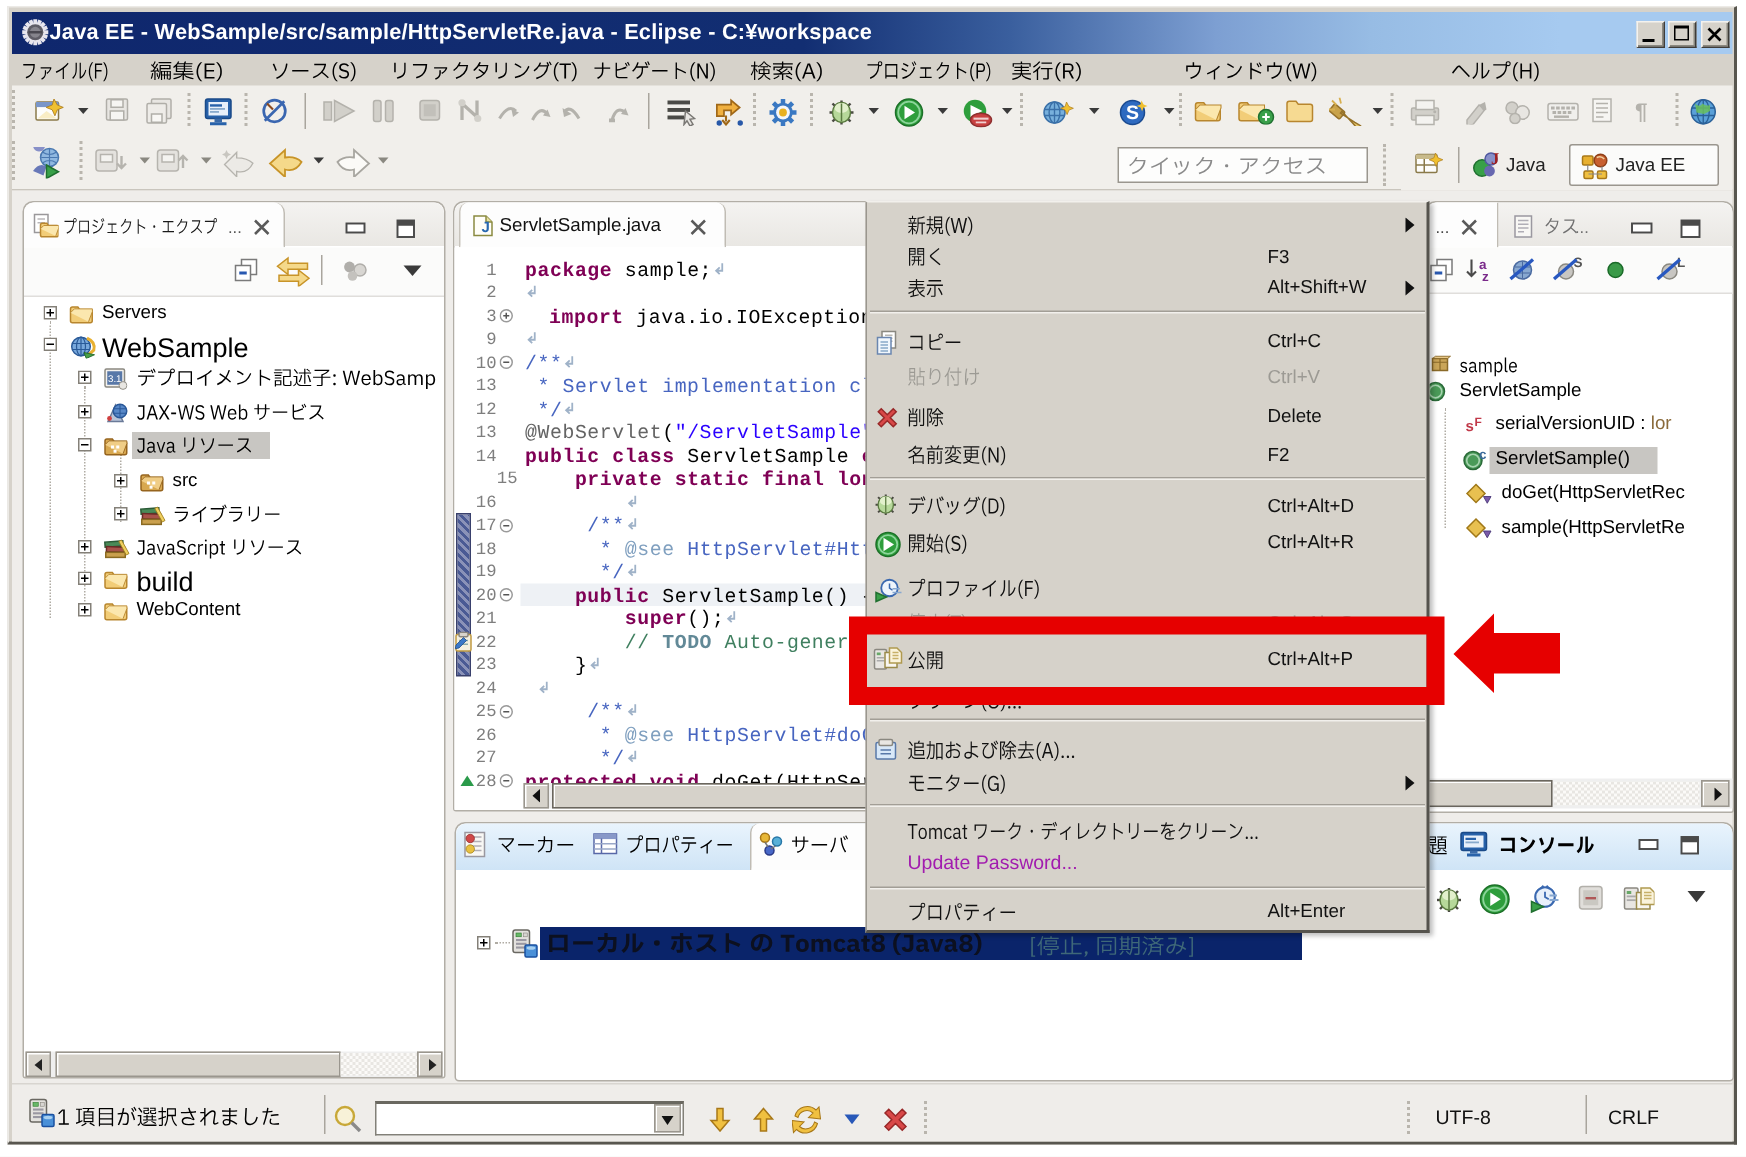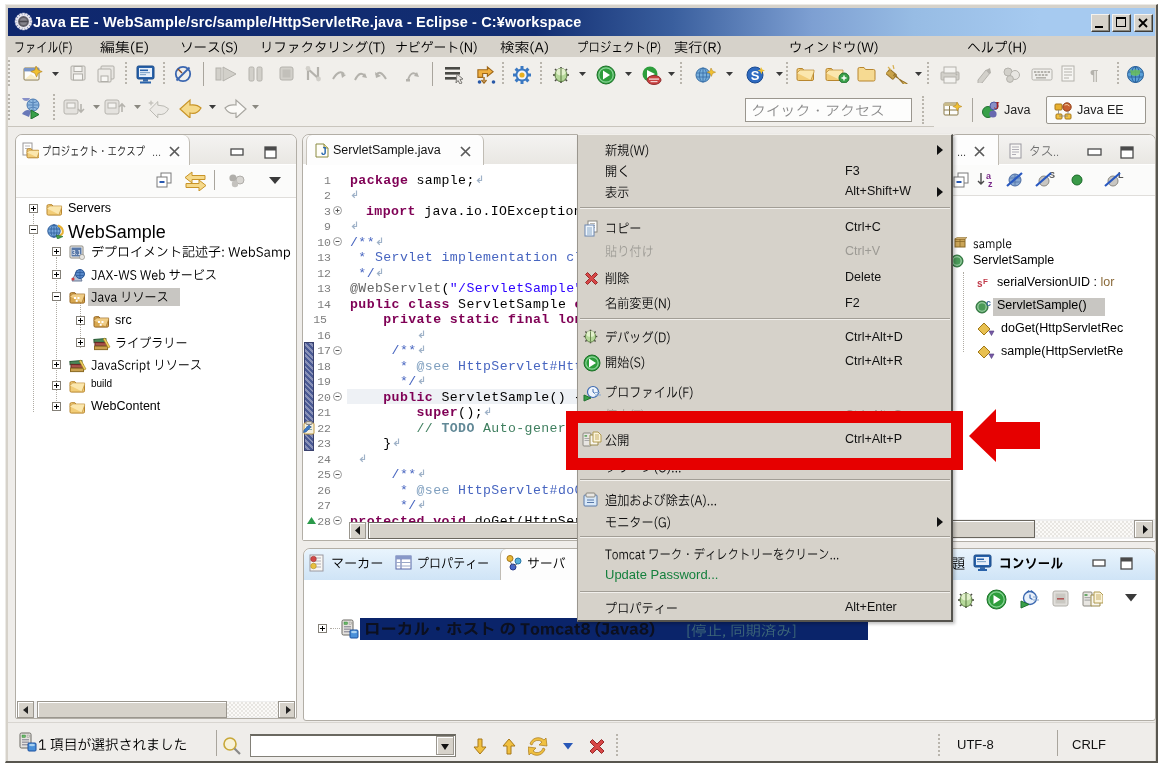--- a/index.html
+++ b/index.html
@@ -537,21 +537,21 @@
   </svg>
 <svg class="a" style="left:52px;top:381px;" width="10" height="10">
     <rect x="0.5" y="0.5" width="8" height="8" fill="#fff" stroke="#848078"></rect>
     <line x1="2" y1="4.5" x2="7" y2="4.5" stroke="#000"></line>
     <line x1="4.5" y1="2" x2="4.5" y2="7" stroke="#000"></line>
   </svg>
 <svg class="a" style="left:69px;top:379px;" width="17" height="14">
     <path d="M1 4 q0 -1.3 1.3 -1.3 l3.6 0 1.3 1.8 7 0 q1.3 0 1.3 1.3 l0 6 q0 1.3 -1.3 1.3 l-11.9 0 q-1.3 0 -1.3 -1.3 Z" fill="#f2cd78" stroke="#b8862e"></path>
     <path d="M1 6.5 l2.6 -2.6 12 0 0 1.8 -2.6 6.8" fill="#fbe7ae" stroke="#b8862e" stroke-width=".6"></path>
   </svg>
-<div class="a tree" style="left:91px;top:378px;font-size:10px">build</div>
+<div class="a tree" style="left:91px;top:378px;font-size:18px">build</div>
 <svg class="a" style="left:52px;top:402px;" width="10" height="10">
     <rect x="0.5" y="0.5" width="8" height="8" fill="#fff" stroke="#848078"></rect>
     <line x1="2" y1="4.5" x2="7" y2="4.5" stroke="#000"></line>
     <line x1="4.5" y1="2" x2="4.5" y2="7" stroke="#000"></line>
   </svg>
 <svg class="a" style="left:69px;top:400px;" width="17" height="14">
     <path d="M1 4 q0 -1.3 1.3 -1.3 l3.6 0 1.3 1.8 7 0 q1.3 0 1.3 1.3 l0 6 q0 1.3 -1.3 1.3 l-11.9 0 q-1.3 0 -1.3 -1.3 Z" fill="#f2cd78" stroke="#b8862e"></path>
     <path d="M1 6.5 l2.6 -2.6 12 0 0 1.8 -2.6 6.8" fill="#fbe7ae" stroke="#b8862e" stroke-width=".6"></path>
   </svg>
 <div class="a tree" style="left:91px;top:399px;font-size:12.5px">WebContent</div>
@@ -615,21 +615,21 @@
         <path d="M6.5 1.5 v5 H3 M4.8 4.2 L2.4 6.5 L4.8 8.8" fill="none" stroke="#9fb2c8" stroke-width="1.2"></path>
       </svg></div>
 <div class="ln" style="left:6px;top:117.0px">13</div>
 <div class="a mono" style="left:47px;top:116.0px"><span class="ann">@WebServlet</span>(<span class="str">"/ServletSample"</span>)<svg class="crs" width="9" height="11" viewBox="0 0 9 11">
         <path d="M6.5 1.5 v5 H3 M4.8 4.2 L2.4 6.5 L4.8 8.8" fill="none" stroke="#9fb2c8" stroke-width="1.2"></path>
       </svg></div>
 <div class="ln" style="left:6px;top:132.5px">14</div>
 <div class="a mono" style="left:47px;top:131.5px"><span class="kw">public</span> <span class="kw">class</span> ServletSample <span class="kw">extends</span> HttpServlet {<svg class="crs" width="9" height="11" viewBox="0 0 9 11">
         <path d="M6.5 1.5 v5 H3 M4.8 4.2 L2.4 6.5 L4.8 8.8" fill="none" stroke="#9fb2c8" stroke-width="1.2"></path>
       </svg></div>
-<div class="ln" style="left:2px;top:148.0px">15</div>
+<div class="ln" style="left:20px;top:148.0px">15</div>
 <div class="a mono" style="left:47px;top:147.0px">    <span class="kw">private</span> <span class="kw">static</span> <span class="kw">final</span> <span class="kw">long</span> serialVersionUID = 1L;<svg class="crs" width="9" height="11" viewBox="0 0 9 11">
         <path d="M6.5 1.5 v5 H3 M4.8 4.2 L2.4 6.5 L4.8 8.8" fill="none" stroke="#9fb2c8" stroke-width="1.2"></path>
       </svg></div>
 <div class="ln" style="left:6px;top:163.5px">16</div>
 <div class="a mono" style="left:47px;top:162.5px">        <svg class="crs" width="9" height="11" viewBox="0 0 9 11">
         <path d="M6.5 1.5 v5 H3 M4.8 4.2 L2.4 6.5 L4.8 8.8" fill="none" stroke="#9fb2c8" stroke-width="1.2"></path>
       </svg></div>
 <div class="ln" style="left:6px;top:179.0px">17</div>
 <svg class="a" style="left:30px;top:180.5px;" width="10" height="10">
       <circle cx="4.5" cy="4.5" r="4" fill="#fff" stroke="#9a9a9a"></circle>
@@ -1112,21 +1112,21 @@
 <svg style="position:absolute;left:605.0px;top:511.9px;overflow:visible" width="68" height="22">
     <path d="M11 10.2H5.7V13Q5.7 13.7 6 14.1Q6.3 14.4 7 14.4H10.7V15.3H7.1Q5.9 15.3 5.4 14.8Q4.8 14.2 4.8 13V10.2H1.1V9.2H4.8V6.1H1.9V5.2H10.2V6.1H5.7V9.2H11ZM22.3 7H14.1V6H22.3ZM23.2 14.3H13.3V13.3H23.2ZM34.7 6.3Q34.5 9.8 32.6 12.2Q30.8 14.6 27.6 15.6L27.2 14.7Q29.9 13.9 31.6 12.1Q30.2 10.8 28.7 9.7L29.2 9Q30.8 10.1 32.2 11.4Q33.4 9.6 33.8 7.2H29Q28.4 8.1 27.8 8.9Q27.1 9.7 26.2 10.4L25.6 9.7Q28.2 7.6 29.4 4.4L30.2 4.7Q29.9 5.5 29.5 6.3ZM47.4 10.6H37.7V9.6H47.4ZM52 4.5H52.9Q52.2 5.1 51.7 6.1Q51.2 7 50.9 8.1Q50.6 9.2 50.6 10.2V11.4Q50.6 12.4 50.9 13.5Q51.2 14.6 51.7 15.6Q52.2 16.6 52.9 17.2H52Q51.3 16.6 50.8 15.6Q50.3 14.6 50 13.4Q49.7 12.2 49.7 10.8Q49.7 9.5 50 8.3Q50.3 7 50.8 6Q51.3 5.1 52 4.5ZM53.6 10.3Q53.6 8.7 54.1 7.5Q54.5 6.4 55.4 5.8Q56.2 5.2 57.4 5.2Q58.5 5.2 59.3 5.8Q60.2 6.3 60.6 7.3L59.8 7.9Q59.4 7.1 58.8 6.6Q58.2 6.2 57.4 6.2Q56.6 6.2 56 6.6Q55.4 7 55 7.8Q54.7 8.5 54.7 9.5V11.1Q54.7 12.1 55 12.8Q55.4 13.6 56 14Q56.6 14.4 57.5 14.4Q58.5 14.4 59.1 13.8Q59.8 13.3 59.8 12.2V11.2H57.8V10.2H60.8V15.3H59.8V13.8H59.8Q59.6 14.5 59 15Q58.3 15.4 57.3 15.4Q56.2 15.4 55.4 14.8Q54.5 14.2 54.1 13.1Q53.6 11.9 53.6 10.3ZM62.6 17.2H61.7Q62.4 16.6 62.9 15.6Q63.4 14.6 63.7 13.5Q64 12.4 64 11.4V10.2Q64 9.2 63.7 8.1Q63.4 7 62.9 6.1Q62.4 5.1 61.7 4.5H62.6Q63.3 5.1 63.8 6Q64.3 7 64.6 8.3Q64.9 9.5 64.9 10.8Q64.9 12.2 64.6 13.4Q64.3 14.6 63.8 15.6Q63.3 16.6 62.6 17.2Z" fill="#111111"></path>
   </svg>
 <svg class="a" style="left:936px;top:517px;" width="8" height="11">
     <path d="M1 0 L7 5 L1 10 Z" fill="#111"></path>
   </svg>
 <div class="a" style="left:580px;top:536px;width:370px;height:2px;border-top:1px solid #a29e96;border-bottom:1px solid #f2f0ec"></div>
 <svg style="position:absolute;left:605.0px;top:543.9px;overflow:visible" width="236" height="22">
     <path d="M6.6 5.4V6.4H3.9V15.3H2.9V6.4H0.2V5.4ZM7.4 11.6Q7.4 10.4 7.7 9.6Q8.1 8.7 8.7 8.2Q9.3 7.8 10.1 7.8Q10.9 7.8 11.6 8.2Q12.2 8.7 12.5 9.6Q12.9 10.4 12.9 11.6Q12.9 12.7 12.5 13.6Q12.2 14.5 11.6 15Q10.9 15.4 10.1 15.4Q9.3 15.4 8.7 15Q8.1 14.5 7.7 13.6Q7.4 12.7 7.4 11.6ZM11.9 12.1V11.1Q11.9 9.9 11.4 9.3Q10.9 8.7 10.1 8.7Q9.3 8.7 8.8 9.3Q8.3 9.9 8.3 11.1V12.1Q8.3 13.3 8.8 13.9Q9.3 14.5 10.1 14.5Q10.9 14.5 11.4 13.9Q11.9 13.3 11.9 12.1ZM14.5 15.3V8H15.4V9.1H15.4Q15.7 8.5 16.1 8.1Q16.4 7.8 17.1 7.8Q17.8 7.8 18.3 8.2Q18.8 8.5 19 9.3H19Q19.2 8.6 19.7 8.2Q20.2 7.8 20.9 7.8Q21.8 7.8 22.4 8.5Q22.9 9.2 22.9 10.6V15.3H22V10.8Q22 9.8 21.6 9.3Q21.3 8.8 20.6 8.8Q20 8.8 19.6 9.1Q19.2 9.5 19.2 10.2V15.3H18.2V10.8Q18.2 9.8 17.9 9.3Q17.6 8.8 16.9 8.8Q16.3 8.8 15.8 9.1Q15.4 9.5 15.4 10.2V15.3ZM24.4 11.6Q24.4 9.8 25.1 8.8Q25.9 7.8 27.1 7.8Q28 7.8 28.6 8.2Q29.1 8.7 29.4 9.5L28.7 9.9Q28.5 9.4 28.1 9.1Q27.7 8.7 27.1 8.7Q26.3 8.7 25.8 9.4Q25.4 10 25.4 11V12.2Q25.4 13.2 25.8 13.9Q26.3 14.5 27.1 14.5Q28.3 14.5 28.8 13.2L29.5 13.7Q29.2 14.5 28.6 15Q28 15.4 27.1 15.4Q25.9 15.4 25.1 14.4Q24.4 13.4 24.4 11.6ZM30.4 13.2Q30.4 12.2 31 11.6Q31.7 11.1 33 11.1H34.2V10.4Q34.2 9.5 33.8 9.1Q33.5 8.7 32.7 8.7Q31.7 8.7 31.1 9.8L30.6 9.2Q30.9 8.6 31.4 8.2Q32 7.8 32.8 7.8Q33.9 7.8 34.5 8.4Q35.1 9.1 35.1 10.2V14.3H35.8V15.3H35.3Q34.4 15.3 34.3 14.1H34.2Q34 14.7 33.5 15.1Q33.1 15.4 32.4 15.4Q31.4 15.4 30.9 14.8Q30.4 14.2 30.4 13.2ZM34.2 13.1V11.9H32.9Q32.1 11.9 31.7 12.2Q31.3 12.5 31.3 13V13.3Q31.3 13.9 31.7 14.2Q32 14.5 32.6 14.5Q33.3 14.5 33.7 14.1Q34.2 13.7 34.2 13.1ZM38.5 15.3Q38.1 15.3 37.8 14.9Q37.6 14.6 37.6 14.1V8.9H36.5V8H37.1Q37.4 8 37.5 7.8Q37.6 7.7 37.6 7.3V5.9H38.5V8H39.8V8.9H38.5V14.3H39.7V15.3ZM44.7 5.6H52.8Q52.8 8.3 52.2 10.2Q51.7 12.2 50.5 13.4Q49.3 14.7 47.3 15.4L46.9 14.5Q48.7 13.9 49.7 12.8Q50.8 11.8 51.3 10.2Q51.9 8.7 52 6.5H45.6V9.9H44.7ZM64.7 10.6H55.6V9.6H64.7ZM75.5 6.3Q75.4 9.8 73.6 12.2Q71.9 14.6 68.9 15.6L68.6 14.7Q71.2 13.8 72.7 11.9Q74.3 10 74.6 7.2H70.3Q69.8 8.1 69.2 8.9Q68.5 9.6 67.7 10.4L67.2 9.7Q68.4 8.6 69.3 7.3Q70.1 6 70.7 4.4L71.5 4.7Q71.1 5.6 70.8 6.3ZM82.1 10.2V10Q82.1 9.6 82.3 9.4Q82.5 9.1 82.9 9.1Q83.2 9.1 83.4 9.4Q83.6 9.6 83.6 10V10.2Q83.6 10.6 83.4 10.9Q83.2 11.1 82.9 11.1Q82.5 11.1 82.3 10.9Q82.1 10.6 82.1 10.2ZM98.7 3.9Q99.3 5.1 99.7 6.3L99.1 6.6Q98.6 5.2 98 4.2ZM97.8 7.2Q97.4 6 96.8 4.8L97.4 4.4Q98 5.8 98.4 6.9ZM90.5 5.3H96.6V6.2H90.5ZM89.5 9.5V8.6H98.8V9.5H94.7V10.4Q94.7 12.4 93.9 13.7Q93.2 14.9 91.6 15.7L91.1 14.8Q92.6 14.1 93.2 13.1Q93.8 12.1 93.8 10.4V9.5ZM108.9 7.5Q107.8 9 106.3 10.1V16H105.5V10.7Q103.9 11.8 101.9 12.7L101.6 11.8Q103.5 11 105.3 9.7Q107.1 8.4 108.4 6.8ZM113.7 15.2V4.9H114.5V14.2Q116.4 13.9 118 12.6Q119.6 11.3 120.6 9L121.2 9.6Q120.2 12 118.4 13.4Q116.6 14.9 114.5 15.2ZM132.2 6.3Q132.1 9.8 130.3 12.2Q128.6 14.6 125.6 15.6L125.3 14.7Q127.9 13.8 129.4 11.9Q131 10 131.3 7.2H127Q126.5 8.1 125.9 8.9Q125.2 9.6 124.4 10.4L123.9 9.7Q125.1 8.6 126 7.3Q126.8 6 127.4 4.4L128.2 4.7Q127.8 5.6 127.5 6.3ZM143.3 12Q140.7 10.4 138.3 9.4V15.7H137.5V4.7H138.3V8.4Q141.1 9.5 143.7 11.2ZM149 14.6Q150.5 14.1 151.4 13.5Q152.3 12.9 152.7 11.8Q153.2 10.8 153.2 9.3V4.8H154V9.3Q154 11.1 153.5 12.3Q153 13.5 152 14.3Q151 15 149.4 15.5ZM148.4 11.2H147.6V4.9H148.4ZM166.8 10.6H157.7V9.6H166.8ZM177.6 14.6 177.7 15.4Q176.9 15.6 176.1 15.7Q175.2 15.8 174.5 15.8Q172.9 15.8 172.1 15.2Q171.4 14.7 171.4 13.6Q171.4 12.6 172.1 11.8Q172.9 11 174.6 10.3Q174.5 9.7 174.2 9.4Q173.9 9.1 173.4 9.1Q172.3 9.1 170.8 10.5Q170.5 10.8 170.3 11.2Q170.1 11.5 169.6 12.3L168.9 11.7Q169.7 10.5 170.3 9.3Q170.9 8.1 171.4 6.8Q170.1 6.8 169 6.7L169.1 5.9Q170.3 5.9 171.7 5.9Q172 5 172.2 4.2L173 4.4Q172.9 4.8 172.8 5.1Q172.7 5.3 172.7 5.5Q172.6 5.8 172.5 5.9Q175 5.9 177 5.7L177 6.5Q174.7 6.8 172.2 6.8Q171.6 8.6 170.9 9.9L171 9.9Q171.5 9.1 172.2 8.7Q173 8.2 173.7 8.2Q174.3 8.2 174.7 8.7Q175.2 9.2 175.3 10.1Q176.5 9.7 178.2 9.3L178.3 10.2Q176.6 10.6 175.4 11Q175.4 12.6 175.3 13.6L174.5 13.6Q174.6 12.4 174.6 11.2Q173.3 11.7 172.7 12.3Q172.2 12.9 172.2 13.6Q172.2 14.3 172.7 14.6Q173.3 14.9 174.5 14.9Q176 14.9 177.6 14.6ZM188.9 6.3Q188.8 9.8 187 12.2Q185.3 14.6 182.3 15.6L182 14.7Q184.6 13.8 186.1 11.9Q187.7 10 188 7.2H183.7Q183.2 8.1 182.6 8.9Q181.9 9.6 181.1 10.4L180.6 9.7Q181.8 8.6 182.7 7.3Q183.5 6 184.1 4.4L184.9 4.7Q184.5 5.6 184.2 6.3ZM194.4 14.6Q195.9 14.1 196.8 13.5Q197.7 12.9 198.1 11.8Q198.5 10.8 198.5 9.3V4.8H199.3V9.3Q199.3 11.1 198.9 12.3Q198.4 13.5 197.4 14.3Q196.4 15 194.7 15.5ZM193.8 11.2H192.9V4.9H193.8ZM212.1 10.6H203.1V9.6H212.1ZM218.4 8.4Q216.8 7.1 214.9 6L215.3 5.2Q217.2 6.2 218.9 7.6ZM215.1 14.1Q217.1 13.6 218.5 12.8Q219.9 11.9 220.9 10.5Q221.9 9.1 222.6 6.9L223.3 7.5Q222.2 10.7 220.3 12.6Q218.4 14.4 215.3 15.1ZM225.5 14.6V14.5Q225.5 14.1 225.7 13.9Q225.9 13.7 226.2 13.7Q226.6 13.7 226.7 13.9Q226.9 14.1 226.9 14.5V14.6Q226.9 15 226.7 15.2Q226.6 15.4 226.2 15.4Q225.9 15.4 225.7 15.2Q225.5 15 225.5 14.6ZM228.7 14.6V14.5Q228.7 14.1 228.9 13.9Q229.1 13.7 229.4 13.7Q229.8 13.7 229.9 13.9Q230.1 14.1 230.1 14.5V14.6Q230.1 15 229.9 15.2Q229.8 15.4 229.4 15.4Q229.1 15.4 228.9 15.2Q228.7 15 228.7 14.6ZM232 14.6V14.5Q232 14.1 232.1 13.9Q232.3 13.7 232.7 13.7Q233 13.7 233.2 13.9Q233.3 14.1 233.3 14.5V14.6Q233.3 15 233.2 15.2Q233 15.4 232.7 15.4Q232.3 15.4 232.1 15.2Q232 15 232 14.6Z" fill="#111111"></path>
   </svg>
-<div class="a" style="left:605px;top:567px;font-size:13px;color:#15803d">Update Password...</div>
+<div class="a" style="left:605px;top:567px;font-size:13px;color:#a21caf">Update Password...</div>
 <div class="a" style="left:580px;top:591px;width:370px;height:2px;border-top:1px solid #a29e96;border-bottom:1px solid #f2f0ec"></div>
 <svg style="position:absolute;left:605.0px;top:597.9px;overflow:visible" width="75" height="22">
     <path d="M11.8 5.4Q11.8 6.2 11.4 6.6Q11 7.1 10.3 7.1Q10 7.1 9.7 7Q9.5 10.4 8 12.5Q6.5 14.6 3.5 15.6L3.1 14.6Q5 14 6.2 12.9Q7.4 11.9 8.1 10.4Q8.7 8.9 8.9 6.7H1.3V5.8H8.8Q8.8 5.6 8.8 5.4Q8.8 4.7 9.2 4.2Q9.6 3.8 10.3 3.8Q11 3.8 11.4 4.2Q11.8 4.7 11.8 5.4ZM11.2 5.3Q11.2 4.9 10.9 4.7Q10.7 4.5 10.3 4.5Q9.9 4.5 9.7 4.7Q9.4 4.9 9.4 5.3V5.5Q9.4 5.9 9.7 6.1Q9.9 6.4 10.3 6.4Q10.7 6.4 10.9 6.1Q11.2 5.9 11.2 5.5ZM14.8 15.3H14V5.7H22.5V15.3H21.6V14.1H14.8ZM14.8 6.6V13.2H21.6V6.6ZM33.2 5.7Q33.2 5 33.6 4.5Q34 4.1 34.7 4.1Q35.4 4.1 35.8 4.5Q36.2 5 36.2 5.7Q36.2 6.4 35.8 6.9Q35.4 7.3 34.7 7.3Q34 7.3 33.6 6.9Q33.2 6.4 33.2 5.7ZM35.6 5.8V5.6Q35.6 5.2 35.4 5Q35.1 4.7 34.7 4.7Q34.3 4.7 34.1 5Q33.8 5.2 33.8 5.6V5.8Q33.8 6.2 34.1 6.4Q34.3 6.7 34.7 6.7Q35.1 6.7 35.4 6.4Q35.6 6.2 35.6 5.8ZM25.1 14.7Q26.4 12.8 27 10.6Q27.7 8.5 27.8 5.5L28.7 5.5Q28.5 8.7 27.9 10.9Q27.2 13.2 25.9 15.3ZM32.4 5.5Q32.6 8.4 33.3 10.6Q33.9 12.7 35.2 14.7L34.4 15.3Q33.1 13.2 32.4 10.9Q31.7 8.6 31.5 5.5ZM38.8 5.2H46.5V6.1H38.8ZM47.6 8.5V9.5H43.2V10.3Q43.2 12.3 42.4 13.6Q41.6 14.9 39.9 15.7L39.4 14.8Q41 14.1 41.7 13Q42.3 12 42.3 10.3V9.5H37.7V8.5ZM58.3 7.5Q57.1 9 55.5 10.1V16H54.6V10.7Q52.9 11.8 50.8 12.7L50.5 11.8Q52.5 11 54.4 9.7Q56.4 8.4 57.7 6.8ZM71.7 10.6H62V9.6H71.7Z" fill="#111111"></path>
   </svg>
 <div class="a" style="left:845px;top:600px;font-size:12.5px;color:#111111">Alt+Enter</div>
 <div class="a" style="left:566px;top:411px;width:397px;height:59px;border:12px solid #e60000"></div>
 <svg class="a" style="left:966px;top:406px;" width="78" height="60">
     <path d="M3 30 L30 3 L30 16 L74 16 L74 43 L30 43 L30 56 Z" fill="#e60000"></path>
   </svg>
 </body></html>

